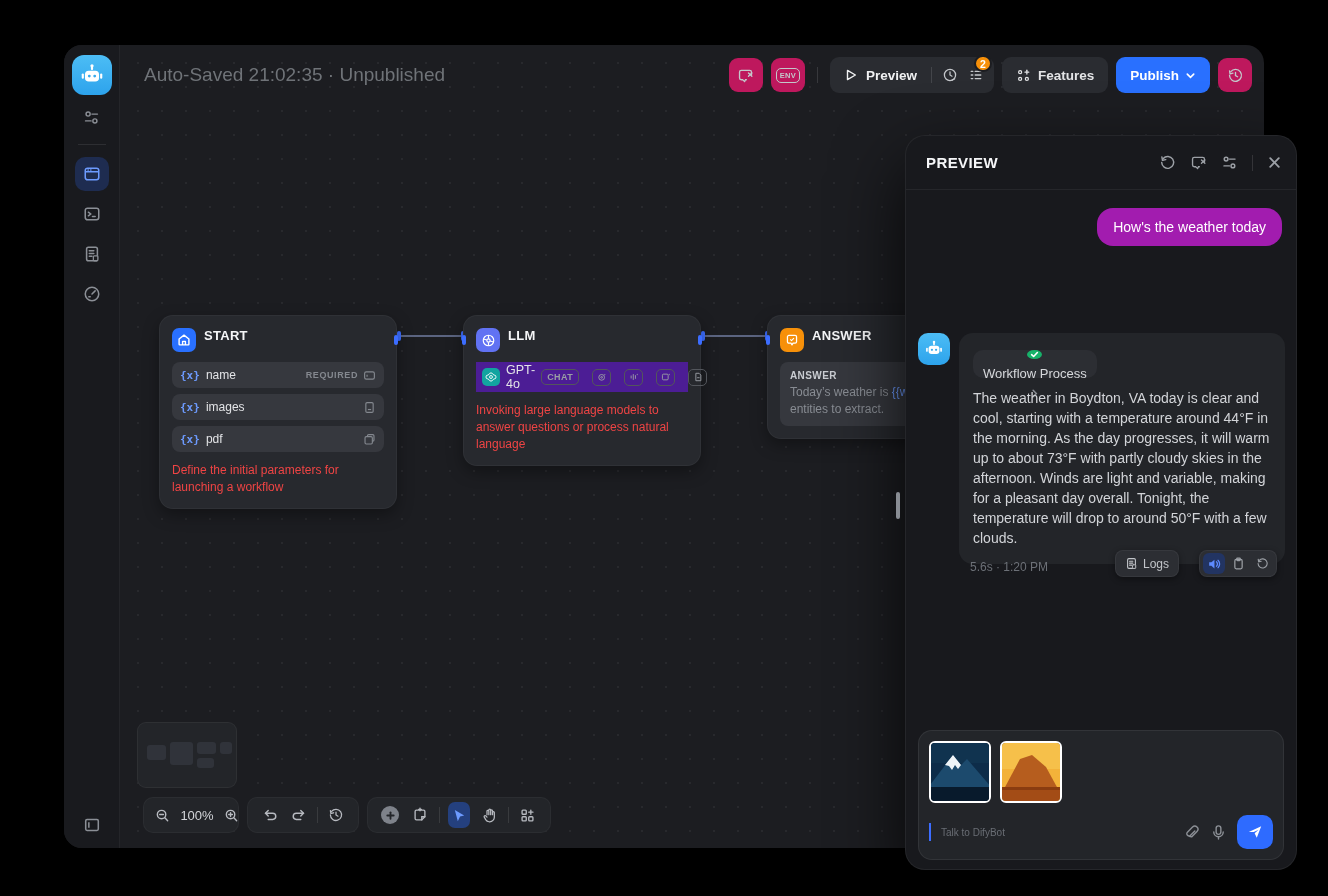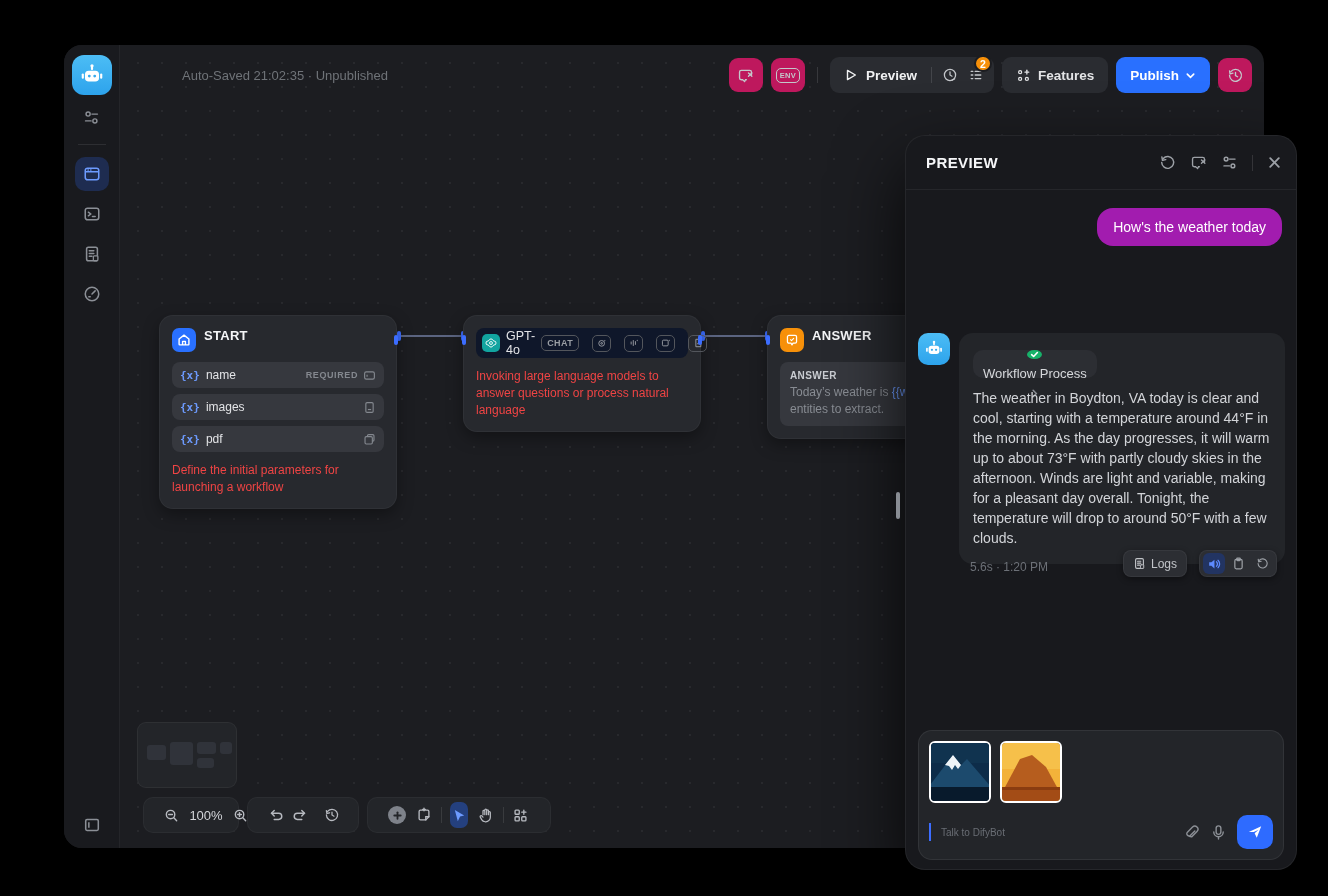--- a/index.html
+++ b/index.html
@@ -24,21 +24,21 @@
   .sb-pref { margin-top:14px; color:#8b8f96; }
   .sb-divider { width:28px; height:1px; background:rgba(255,255,255,.09); margin:14px 0 12px; }
   .nav-item { width:34px; height:34px; border-radius:10px; display:flex; align-items:center;
     justify-content:center; color:#8b8f96; margin-bottom:6px; cursor:pointer; }
   .nav-item.active { background:#1e2c50; color:#6d9bff; }
   .sb-bottom { position:absolute; bottom:14px; left:0; width:56px; display:flex; justify-content:center; color:#8b8f96; }
 
   
   .topbar { position:absolute; left:56px; top:0; right:0; height:60px; z-index:4;
     display:flex; align-items:center; padding:0 12px 0 24px; }
-  .autosave { color:#6f7378; font-size:13px;margin-left:38px; }
+  .autosave { color:#6f7378; font-size:19px; }
   .topbar-right { margin-left:auto; display:flex; align-items:center; gap:8px; }
   .tb-iconbtn { width:34px; height:34px; border-radius:9px; background:#be185d;
     display:flex; align-items:center; justify-content:center; color:#c4c7cb; cursor:pointer; }
   .tb-vdiv { width:1px; height:16px; background:rgba(255,255,255,.12); margin:0 4px; }
   .preview-group { position:relative; height:36px; background:#2a2c31; border-radius:9px;
     display:flex; align-items:center; padding:0 10px; gap:10px; }
   .pg-main { display:flex; align-items:center; gap:8px; color:#f0f1f2; font-size:13.5px;
     font-weight:600; cursor:pointer; padding:0 4px; }
   .pg-div { width:1px; height:16px; background:rgba(255,255,255,.12); }
   .pg-icon { color:#c4c7cb; display:flex; cursor:pointer; position:relative; }
@@ -57,21 +57,21 @@
   .node-icon { width:24px; height:24px; border-radius:7px; display:flex; align-items:center;
     justify-content:center; color:#fff; flex:0 0 auto; }
   .node-title { color:#f5f6f8; font-size:13px; font-weight:700; letter-spacing:.3px; }
   .node-row { background:#36383e; border-radius:8px; height:26px; display:flex; align-items:center;
     padding:0 8px; margin-bottom:6px; gap:6px; }
   .varx { color:#6d9bff; font-size:11px; font-weight:700; font-family:"DejaVu Sans Mono", monospace; }
   .row-name { color:#e3e4e7; font-size:12px; }
   .row-right { margin-left:auto; display:flex; align-items:center; gap:5px; color:#84888f; }
   .row-badge { font-size:9px; color:#84888f; letter-spacing:.6px; font-weight:600; }
   .node-desc { color:#ef4444; font-size:12px; line-height:17px; margin-top:10px; }
-  .model-row { background:#0f172a; border-radius:8px; height:30px; display:flex; align-items:center;
+  .model-row { background:#4c1d95; border-radius:0; height:30px; display:flex; align-items:center;
     padding:0 6px; gap:6px; }
   .model-logo { width:18px; height:18px; border-radius:5px; background:#12a4a0; color:#fff;
     display:flex; align-items:center; justify-content:center; flex:0 0 auto; }
   .model-name { color:#e3e4e7; font-size:12.5px; }
   .model-tags { margin-left:auto; display:flex; align-items:center; gap:13px; }
   .tag-pill { border:1px solid #53565c; border-radius:5px; color:#9a9ea4; font-size:9px;
     font-weight:600; padding:2px 5px; letter-spacing:.4px; }
   .cap-pill { border:1px solid #53565c; border-radius:5px; width:19px; height:17px;
     display:flex; align-items:center; justify-content:center; color:#9a9ea4; }
   .answer-inner { background:#36383e; border-radius:8px; padding:8px 10px; }
@@ -84,21 +84,21 @@
   .edge::before,.edge::after { content:""; position:absolute; width:4px; height:10px;
     background:#3c6dff; border-radius:2px; top:-4px; }
   .edge::before { left:-2px; } .edge::after { right:-2px; }
 
   
   .minimap { position:absolute; left:73px; top:677px; width:100px; height:66px;
     background:#232529; border:1px solid rgba(255,255,255,.05); border-radius:9px; }
   .mm-block { position:absolute; background:#30333a; border-radius:3px; }
   .tool-group { position:absolute; top:752px; height:36px; background:#232529;
     border:1px solid rgba(255,255,255,.04); border-radius:10px; display:flex;
-    align-items:center; padding:0 20px; gap:8px; color:#b7bac0; }
+    align-items:center; padding:0 11px; gap:8px; color:#b7bac0; }
   .tg-div { width:1px; height:16px; background:rgba(255,255,255,.1); }
   .zoom-pct { color:#d3d5d9; font-size:13px; min-width:38px; text-align:center; }
   .tool-btn { display:flex; align-items:center; justify-content:center; width:26px; height:26px;
     border-radius:7px; cursor:pointer; }
   .tool-btn.active { background:#24407e; color:#6d9bff; }
   .plus-circle { width:18px; height:18px; border-radius:50%; background:#7e828a; color:#232529;
     display:flex; align-items:center; justify-content:center; }
 
   
   .scroll-pill { position:absolute; left:896px; top:492px; width:4px; height:27px;
@@ -121,21 +121,21 @@
   .chat-avatar { width:32px; height:32px; border-radius:10px; flex:0 0 auto;
     background:linear-gradient(180deg,#4cbdf5,#2da3ec); display:flex; align-items:center; justify-content:center; }
   .bot-card { position:relative; background:#232529; border-radius:14px; padding:12px 14px 16px; flex:1; }
   .wp-pill { display:inline-flex; align-items:center; gap:7px; background:#2c2e33; border-radius:10px;
     height:28px; padding:0 10px; margin-bottom:10px; cursor:pointer;flex-direction:column; }
   .wp-check { width:15px; height:15px; border-radius:50%; background:#17b26a; color:#fff;
     display:flex; align-items:center; justify-content:center; }
   .wp-label { color:#d6d8db; font-size:13px; }
   .wp-chev { color:#8b8f96; display:flex; }
   .bot-msg { color:#d2d4d8; font-size:14px; line-height:20px; }
-  .msg-actions { position:absolute; right:8px; bottom:-13px; display:flex; gap:12px;text-align:right; }
+  .msg-actions { position:absolute; right:8px; bottom:-13px; display:flex; gap:20px;text-align:right; }
   .logs-btn { display:flex; align-items:center; gap:5px; background:#2c2e33;
     border:1px solid rgba(255,255,255,.05); border-radius:8px; height:27px; padding:0 9px;
     color:#c2c5c9; font-size:12px; cursor:pointer; box-shadow:0 2px 6px rgba(0,0,0,.4); }
   .icon-group { display:flex; align-items:center; background:#2c2e33;
     border:1px solid rgba(255,255,255,.05); border-radius:8px; height:27px; padding:0 3px;
     gap:2px; box-shadow:0 2px 6px rgba(0,0,0,.4); }
   .ig-btn { width:22px; height:21px; border-radius:6px; display:flex; align-items:center;
     justify-content:center; color:#9ca0a6; cursor:pointer; }
   .ig-btn.active { background:#223462; color:#5e8bff; }
   .msg-meta { position:absolute; left:64px; top:370px; color:#6c7077; font-size:12px; }
@@ -334,20 +334,30 @@
               <path d="M5.5 4.5v-1a1.5 1.5 0 0 1 1.5-1.5h5A1.5 1.5 0 0 1 13.5 3.5v5a1.5 1.5 0 0 1-1.5 1.5h-.5"></path>
             </svg>
           </span>
       </div>
       <div class="node-desc">Define the initial parameters for launching a workflow</div>
     </div>
 
     <div class="node" style="left:399px; top:270px;">
       <div class="port left"></div>
       <div class="port right"></div>
+      <div class="node-head">
+        <div class="node-icon" style="background:#6172f3;">
+          <svg width="15" height="15" viewBox="0 0 20 20" fill="none" stroke="currentColor" stroke-width="1.6">
+              <circle cx="10" cy="10" r="7"></circle>
+              <circle cx="10" cy="10" r="2.2"></circle>
+              <path d="M10 3v4.8M10 12.2V17M3.2 8 7.9 9.3M12.1 10.7 16.8 12"></path>
+            </svg>
+        </div>
+        <div class="node-title">LLM</div>
+      </div>
       <div class="model-row">
         <div class="model-logo">
           <svg width="12" height="12" viewBox="0 0 20 20" fill="none" stroke="currentColor" stroke-width="1.5">
               <path d="M10 3.2a3.2 3.2 0 0 1 3.1 2.3l2 1.2a3.2 3.2 0 0 1 0 6.6l-2 1.2A3.2 3.2 0 0 1 10 16.8a3.2 3.2 0 0 1-3.1-2.3l-2-1.2a3.2 3.2 0 0 1 0-6.6l2-1.2A3.2 3.2 0 0 1 10 3.2z"></path>
               <circle cx="10" cy="10" r="2.4"></circle>
             </svg>
         </div>
         <span class="model-name">GPT-4o</span>
         <div class="model-tags">
           <span class="tag-pill">CHAT</span>

